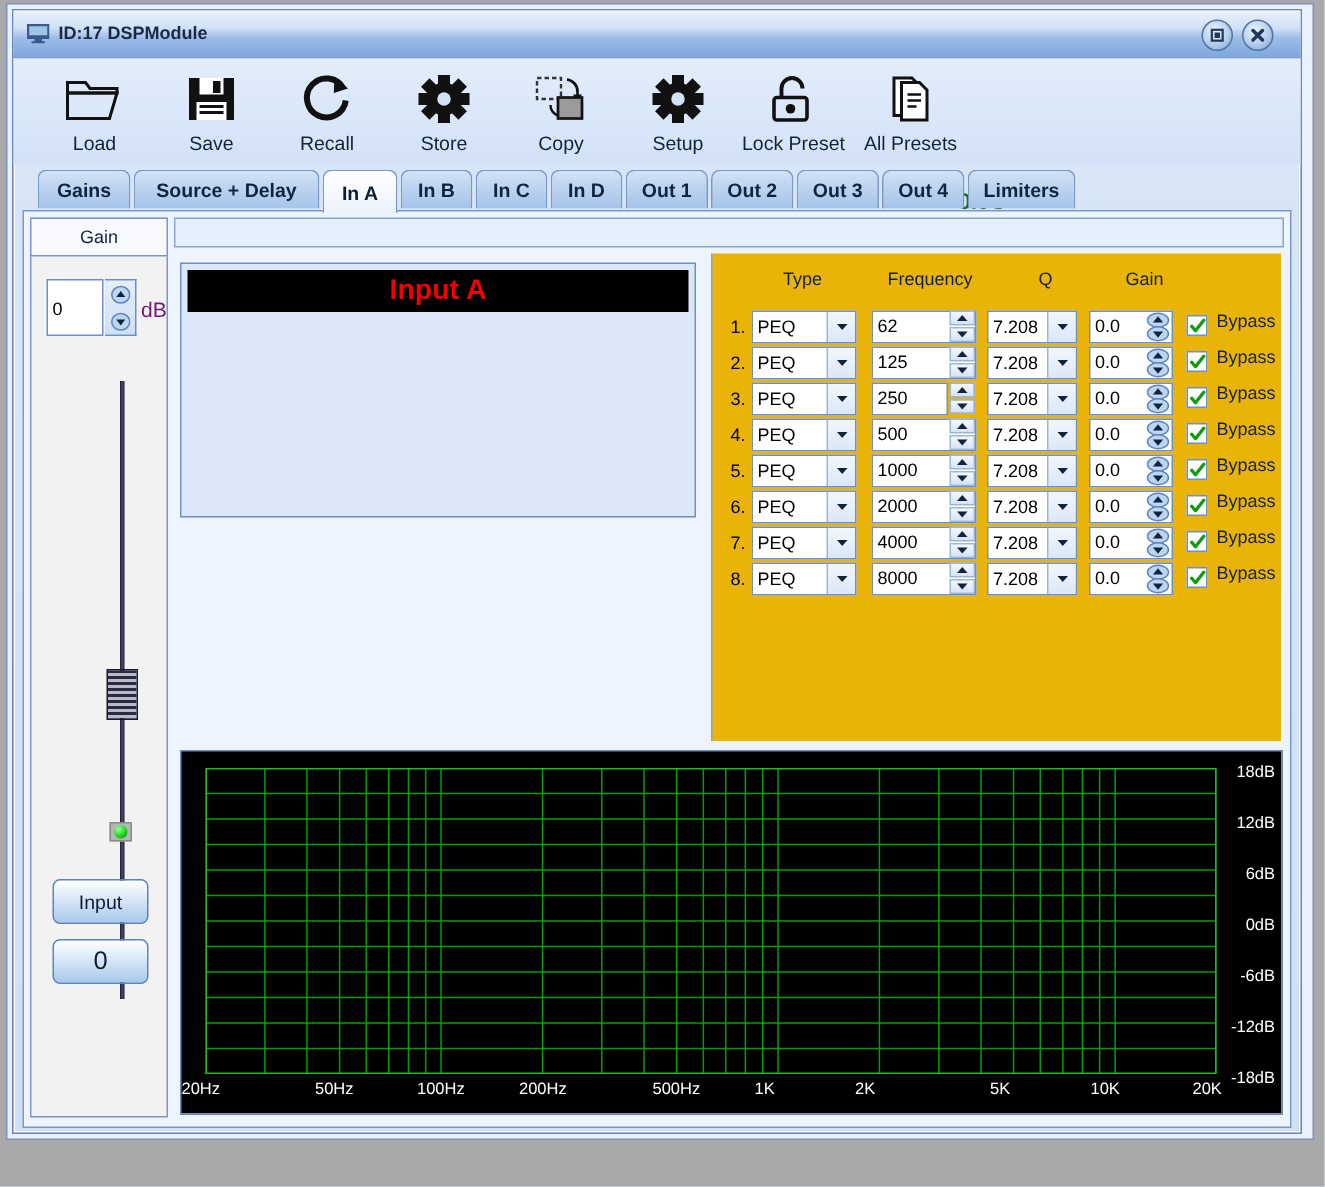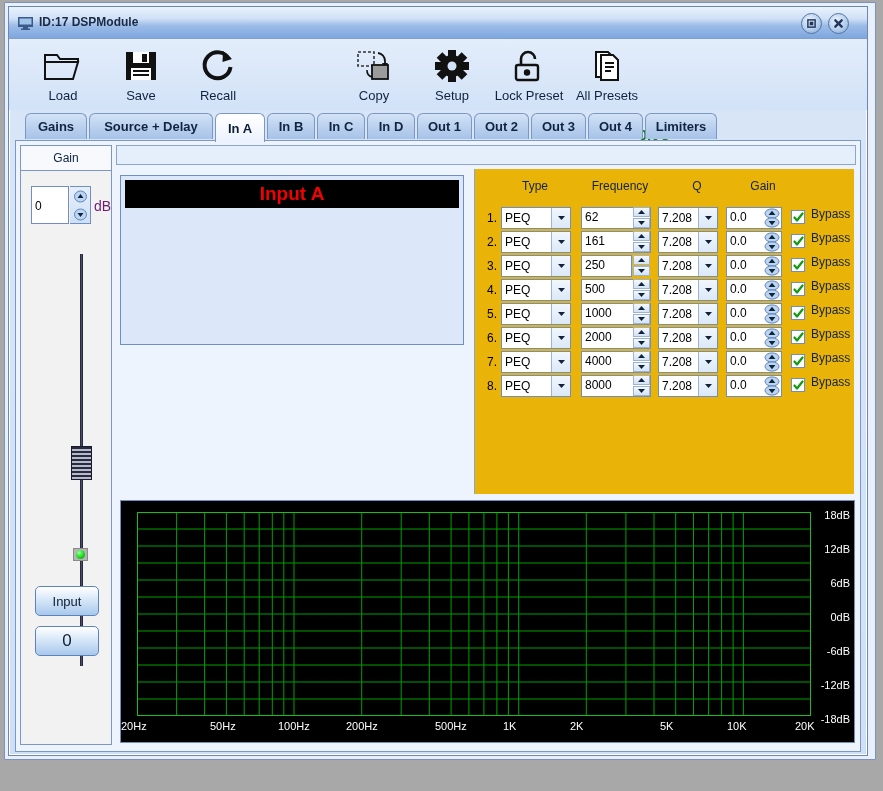--- a/index.html
+++ b/index.html
@@ -264,20 +264,39 @@
     <div class="tool" style="left:173px">
       <div class="glyph">
         <svg width="38" height="36" viewBox="0 0 38 36">
           <path d="M30 11 A13 13 0 1 0 31.5 19" fill="none" stroke="#111" stroke-width="4"></path>
           <path d="M24 3 L33 11 L23.5 14 Z" fill="#111"></path>
         </svg>
       </div>
       <div class="lbl">Recall</div>
     </div>
 
+    <div class="tool" style="left:251px">
+      <div class="glyph">
+        <svg width="36" height="34" viewBox="0 0 36 34">
+          <g fill="#111">
+            <rect x="14" y="1" width="8" height="7"></rect>
+              <rect x="14" y="26" width="8" height="7"></rect>
+            <rect x="1" y="13" width="7" height="8"></rect>
+              <rect x="28" y="13" width="7" height="8"></rect>
+            <rect x="4" y="5" width="8" height="7" transform="rotate(-45 8 8.5)"></rect>
+            <rect x="24" y="5" width="8" height="7" transform="rotate(45 28 8.5)"></rect>
+            <rect x="4" y="22" width="8" height="7" transform="rotate(45 8 25.5)"></rect>
+            <rect x="24" y="22" width="8" height="7" transform="rotate(-45 28 25.5)"></rect>
+          </g>
+          <circle cx="18" cy="17" r="11" fill="#111"></circle>
+          <circle cx="18" cy="17" r="4.5" fill="#d2e2f7"></circle>
+        </svg>
+      </div>
+      <div class="lbl">Store</div>
+    </div>
 
     <div class="tool" style="left:329px">
       <div class="glyph">
         <svg width="40" height="34" viewBox="0 0 40 34">
           <rect x="4" y="3" width="16" height="14" fill="none" stroke="#333" stroke-width="1.6" stroke-dasharray="3 2"></rect>
           <path d="M24 4 a8 8 0 0 1 7 8 v4" fill="none" stroke="#111" stroke-width="1.8"></path>
           <path d="M28 14 l3 5 l3 -5 Z" fill="#111"></path>
           <rect x="18" y="16" width="16" height="14" fill="#9b9b9b" stroke="#111" stroke-width="1.8"></rect>
           <path d="M13 21 a7 7 0 0 0 5 7" fill="none" stroke="#111" stroke-width="1.6"></path>
         </svg>
@@ -448,21 +467,21 @@
               <div class="peqrow" style="top: 62px; width: 380px;">
                 <div class="rownum">2.</div>
                 <div class="combo" style="left:26px;width:70px">
                   <span class="v">PEQ</span>
                   <span class="ar">
                     <svg width="9" height="6" viewBox="0 0 9 6">
                       <path d="M1 1 L4.5 5 L8 1 Z" fill="#10233d"></path>
                     </svg>
                   </span>
                 </div>
-                <div class="fld" style="left:106px;width:70px">161</div>
+                <div class="fld" style="left:106px;width:70px">125</div>
                 <div class="updn" style="left:158px">
                   <div>
                     <svg width="9" height="6" viewBox="0 0 9 6">
                       <path d="M1 5 L4.5 1 L8 5 Z" fill="#10233d"></path>
                     </svg>
                   </div>
                   <div>
                     <svg width="9" height="6" viewBox="0 0 9 6">
                       <path d="M1 1 L4.5 5 L8 1 Z" fill="#10233d"></path>
                     </svg>

